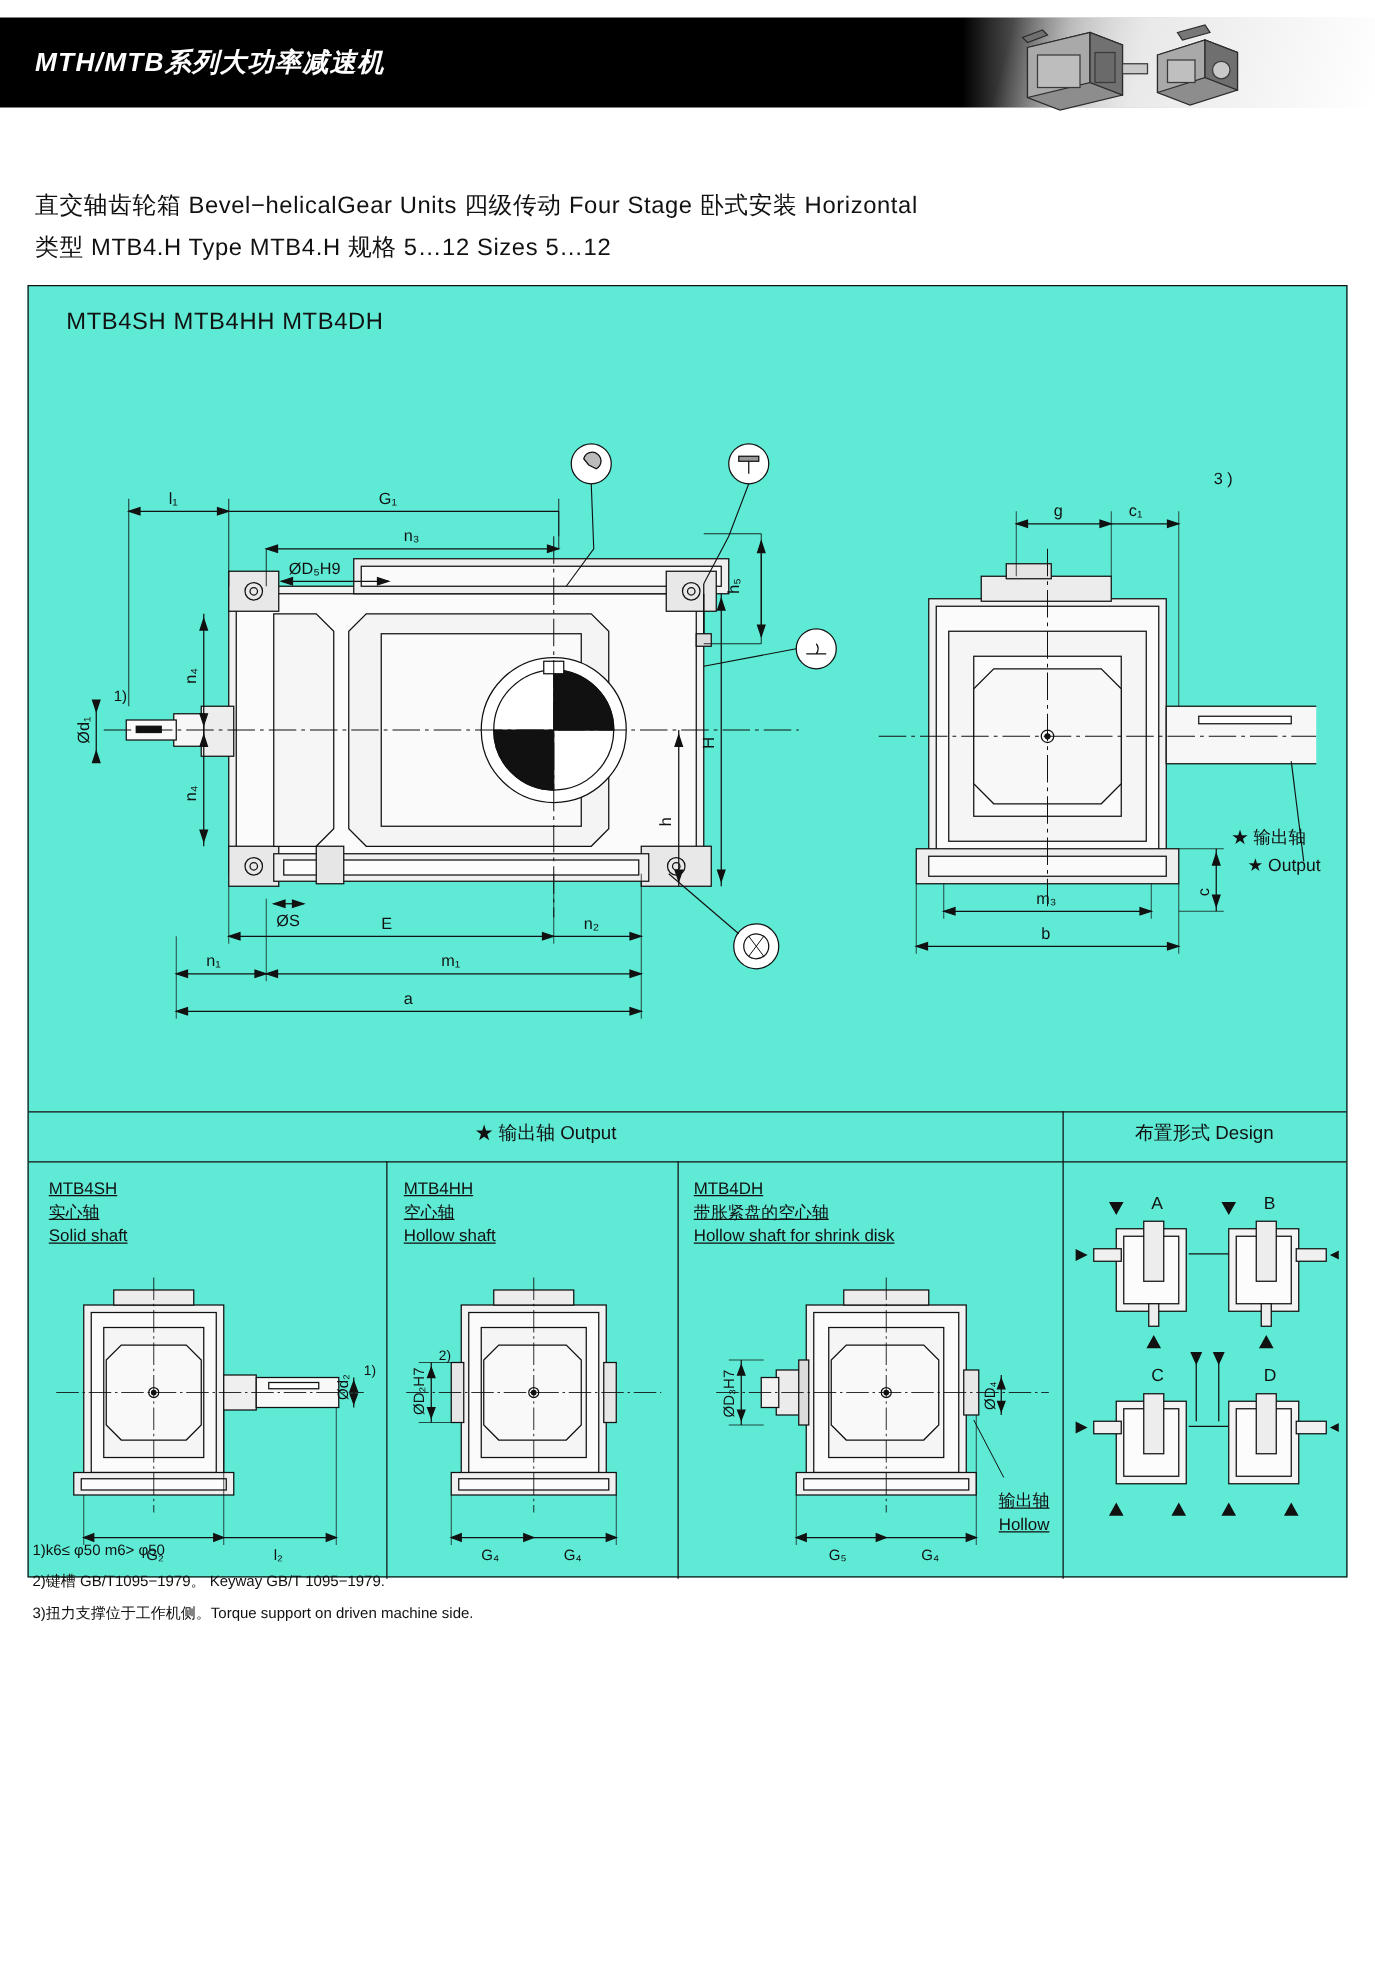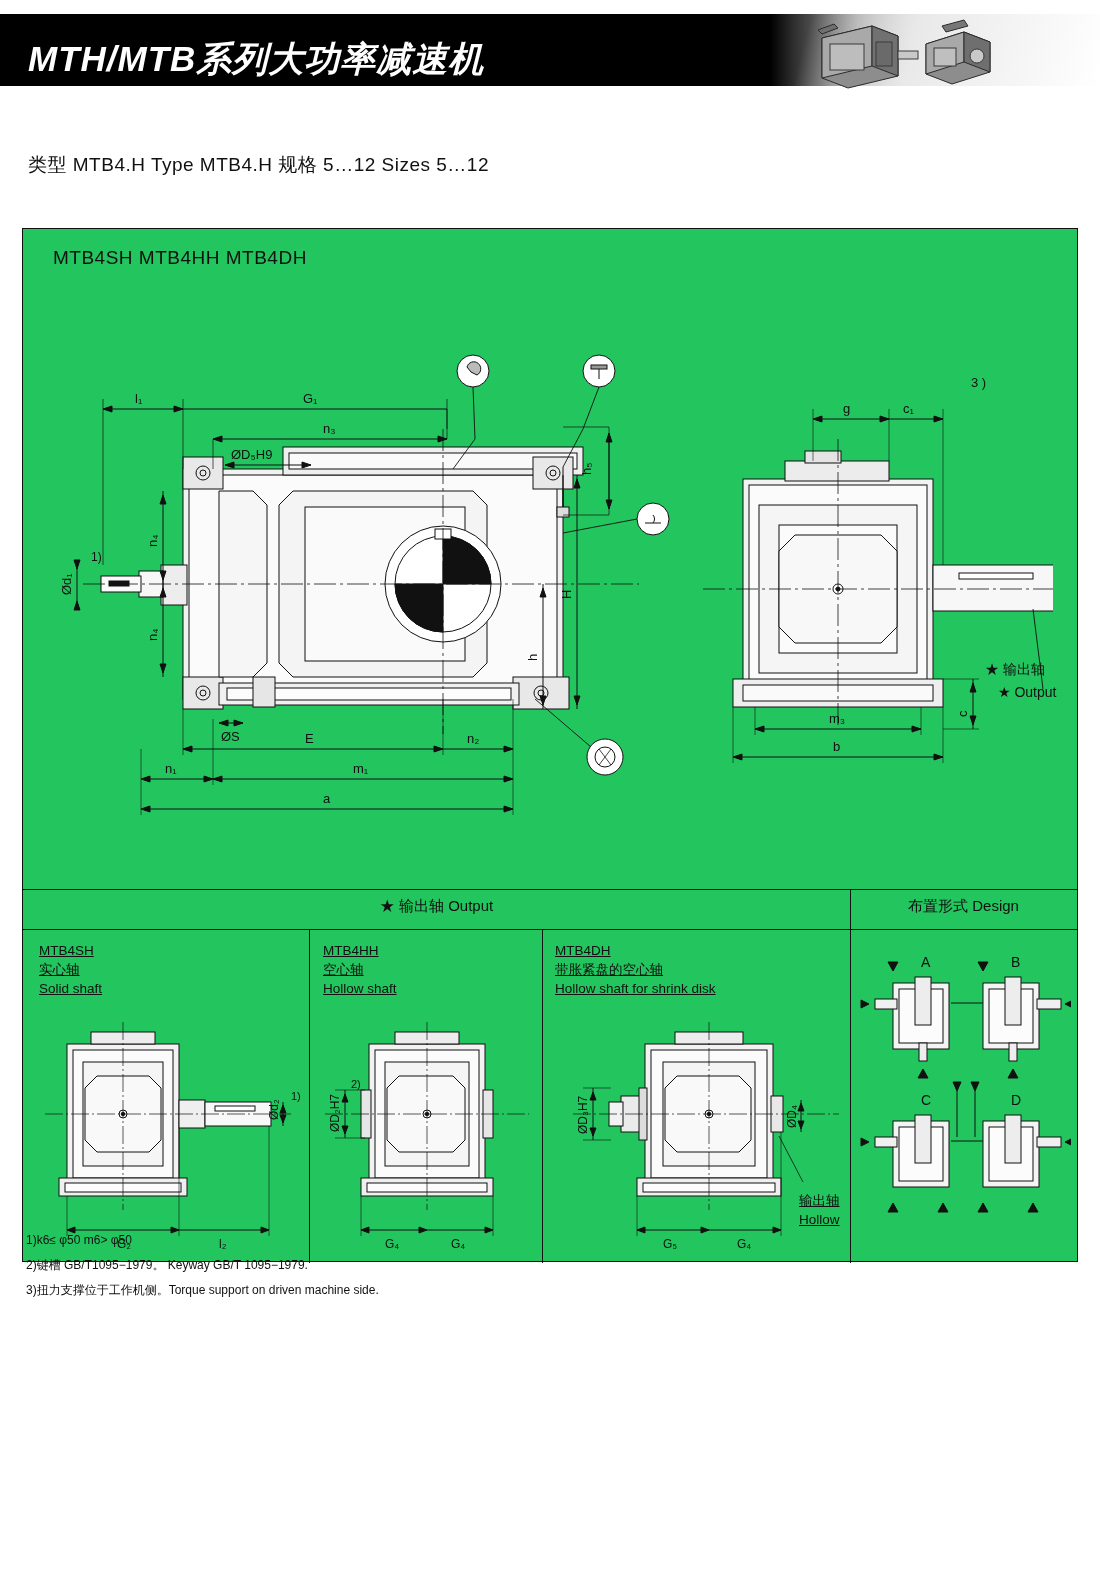--- a/index.html
+++ b/index.html
@@ -19,36 +19,36 @@
   .header-band{
     position:absolute;left:0;top:14px;width:1100px;height:72px;
     background:linear-gradient(90deg,#000 0%,#000 70%,#2b2b2b 72%,#9a9a9a 78%,#d8d8d8 86%,#ffffff 100%);
   }
   .header-band::after{
     content:"";position:absolute;right:0;top:0;width:420px;height:72px;
     background:linear-gradient(105deg, rgba(0,0,0,0) 0%, rgba(255,255,255,0) 30%, #e9e9e9 55%, #ffffff 100%);
   }
   .header-title{
     position:absolute;left:28px;top:36px;
-    font-size:35px;font-weight:bold;font-style:italic;color:#ffffff;
+    font-size:21px;font-weight:bold;font-style:italic;color:#ffffff;
     letter-spacing:1px;
     z-index:4;
   }
   .header-gear-img{
     position:absolute;right:96px;top:18px;width:190px;height:80px;z-index:5;
   }
   
   .subtitle{
     position:absolute;left:28px;top:148px;width:1020px;
     font-size:19px;line-height:34px;letter-spacing:.5px;
   }
   
   .mainbox{
     position:absolute;left:22px;top:228px;width:1056px;height:1034px;
-    border:1px solid #111;box-sizing:border-box;background:#22c55e;
+    border:1px solid #111;box-sizing:border-box;background:#5eead4;
   }
   .box-title{
     position:absolute;left:30px;top:18px;font-size:19px;letter-spacing:.5px;
   }
   .hr-main{
     position:absolute;left:0;top:660px;width:1054px;height:1px;background:#111;
   }
   .hr-main2{
     position:absolute;left:0;top:700px;width:1054px;height:1px;background:#111;
   }
@@ -95,20 +95,21 @@
       <path d="M112 26 L150 14 L150 44 L112 56 Z" fill="#a9a9a9"></path>
       <path d="M150 14 L176 24 L176 54 L150 44 Z" fill="#6f6f6f"></path>
       <rect x="120" y="30" width="22" height="18" fill="#bfbfbf" stroke="#3a3a3a"></rect>
       <circle cx="163" cy="38" r="7" fill="#c9c9c9" stroke="#3a3a3a"></circle>
       <path d="M128 8 L150 2 L154 8 L132 14 Z" fill="#777"></path>
     </g>
   </svg>
 </div>
 
 <div class="subtitle">
+  <div>直交轴齿轮箱 Bevel−helicalGear Units    四级传动 Four Stage  卧式安装 Horizontal</div>
   <div>类型 MTB4.H   Type MTB4.H   规格 5…12 Sizes 5…12</div>
 </div>
 
 <div class="mainbox">
 
   <div class="box-title">MTB4SH MTB4HH MTB4DH</div>
 
   <svg class="dg" style="left:20px;top:50px;" width="1010" height="600" viewBox="0 0 1010 600">
     <g stroke="#111" fill="none" stroke-width="1" font-family="Liberation Sans, sans-serif" font-size="13">
 

